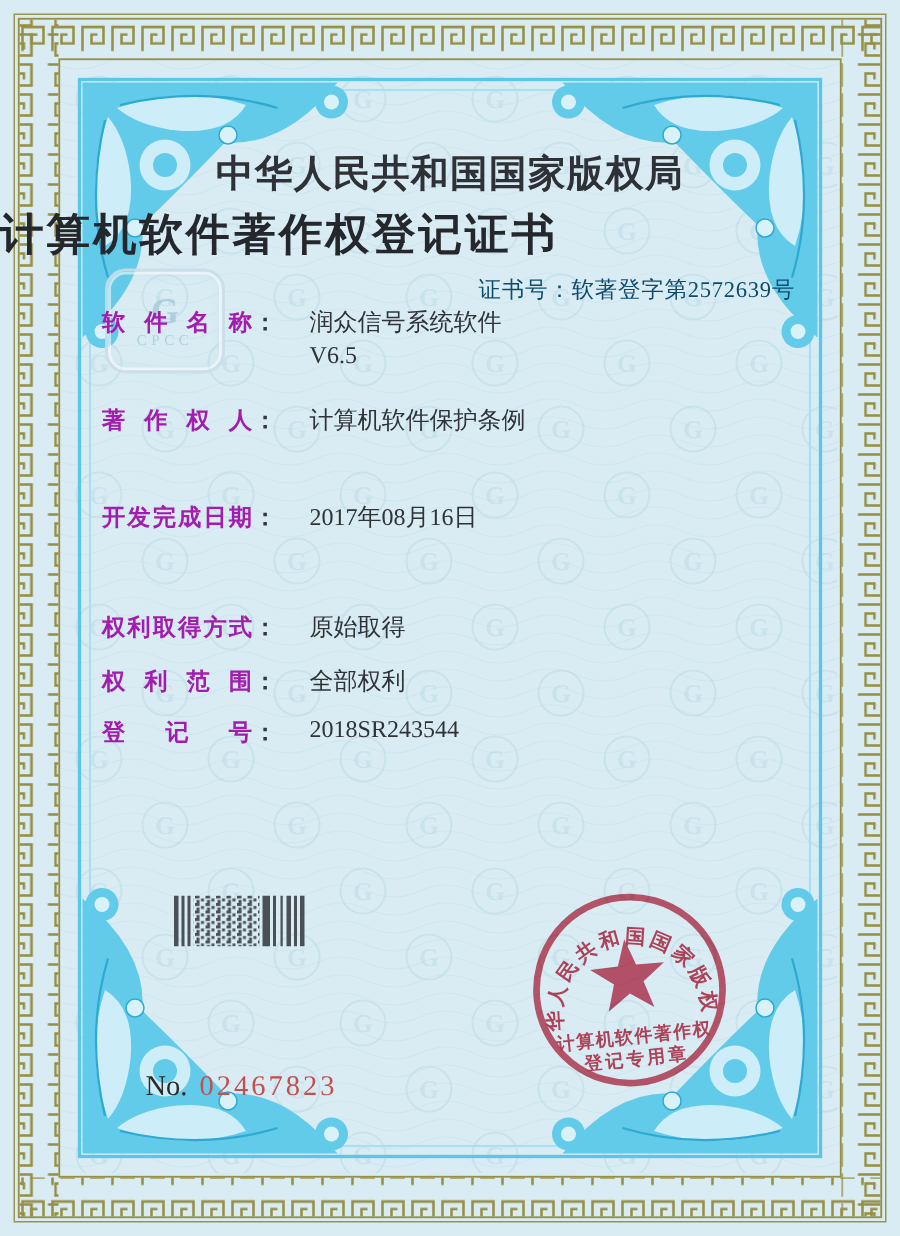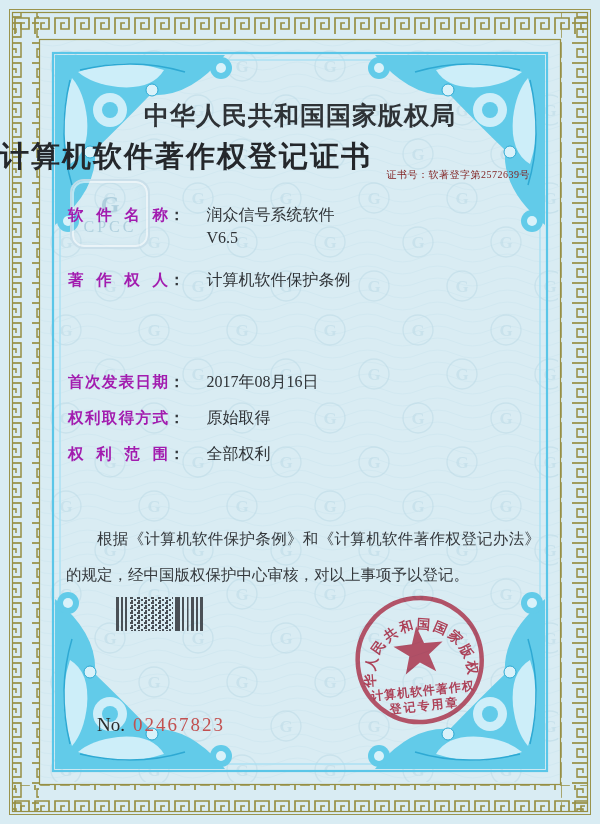--- a/index.html
+++ b/index.html
@@ -11,33 +11,33 @@
   .frame-svg{position:absolute;left:0;top:0;z-index:0;}
   
   .emboss{
     position:absolute;left:70px;top:179px;width:76px;height:66px;z-index:1;
     border:2px solid rgba(200,222,233,.9);border-radius:14px;
     box-shadow:inset 0 0 0 2px rgba(255,255,255,.55), inset 0 0 8px rgba(150,190,210,.25);
     display:flex;flex-direction:column;align-items:center;justify-content:center;
     color:rgba(160,197,214,.75);
   }
   .emboss .g{font-size:24px;font-weight:bold;line-height:1;}
-  .emboss .cap{font-size:16px;letter-spacing:3px;margin-top:2px;}
+  .emboss .cap{font-size:10px;letter-spacing:3px;margin-top:2px;}
   
   .content{position:absolute;inset:0;z-index:2;}
   .office-title{
     position:absolute;top:99px;left:0;width:100%;text-align:center;
     font-size:25px;font-weight:bold;letter-spacing:1px;color:#2e3236;
   }
   .cert-title{
     position:absolute;top:137px;left:0;width:100%;text-align:left;
     font-size:29px;font-weight:bold;letter-spacing:2px;color:#24272b;
   }
   .cert-no{
-    position:absolute;top:168px;right:70px;font-size:10px;color:#7f1d1d;
+    position:absolute;top:184px;right:70px;font-size:15px;color:#0c4a6e;
     letter-spacing:.5px;
   }
   .field-row{position:absolute;left:68px;right:56px;color:#34383c;font-size:15.5px;}
   .f-label{
     display:inline-block;width:100px;text-align:justify;text-align-last:justify;
     font-weight:600;color:#a21caf;vertical-align:top;
   }
   .f-colon{display:inline-block;font-weight:600;margin-left:1px;vertical-align:top;}
   .f-value{display:inline-block;margin-left:18px;font-size:16px;color:#2f3337;vertical-align:top;}
   .f-value .line2{margin-top:3px;}
@@ -155,38 +155,41 @@
         <span>润众信号系统软件</span>
         <div class="line2">V6.5</div>
       </span>
     </div>
 
     <div class="field-row" style="top:270px">
       <span class="f-label">著作权人</span><span class="f-colon">：</span>
       <span class="f-value">计算机软件保护条例</span>
     </div>
 
-
-    <div class="field-row" style="top:372px">
-      <span class="f-label">首次发表日期</span><span class="f-colon">：</span>
+    <div class="field-row" style="top:335px">
+      <span class="f-label">开发完成日期</span><span class="f-colon">：</span>
       <span class="f-value">2017年08月16日</span>
     </div>
+
 
     <div class="field-row" style="top:444px">
       <span class="f-label">权利范围</span><span class="f-colon">：</span>
       <span class="f-value">全部权利</span>
     </div>
 
     <div class="field-row" style="top:408px">
       <span class="f-label">权利取得方式</span><span class="f-colon">：</span>
       <span class="f-value">原始取得</span>
     </div>
 
-
-    <div class="statement">根据《计算机软件保护条例》和《计算机软件著作权登记办法》的规定，经中国版权保护中心审核，对以上事项予以登记。</div>
+    <div class="field-row" style="top:478px">
+      <span class="f-label">登记号</span><span class="f-colon">：</span>
+      <span class="f-value">2018SR243544</span>
+    </div>
+
 
     <svg class="barcode" width="88" height="34" viewBox="0 0 88 34">
       <g fill="#3b4046" opacity="0.9">
         <rect x="0" y="0" width="3" height="34"></rect>
         <rect x="5" y="0" width="2" height="34"></rect>
         <rect x="9" y="0" width="2" height="34"></rect>
         <rect x="13" y="0" width="44" height="34" fill="url(#bcnoise)"></rect>
         <rect x="59" y="0" width="5" height="34"></rect>
         <rect x="66" y="0" width="2" height="34"></rect>
         <rect x="71" y="0" width="1.5" height="34"></rect>

